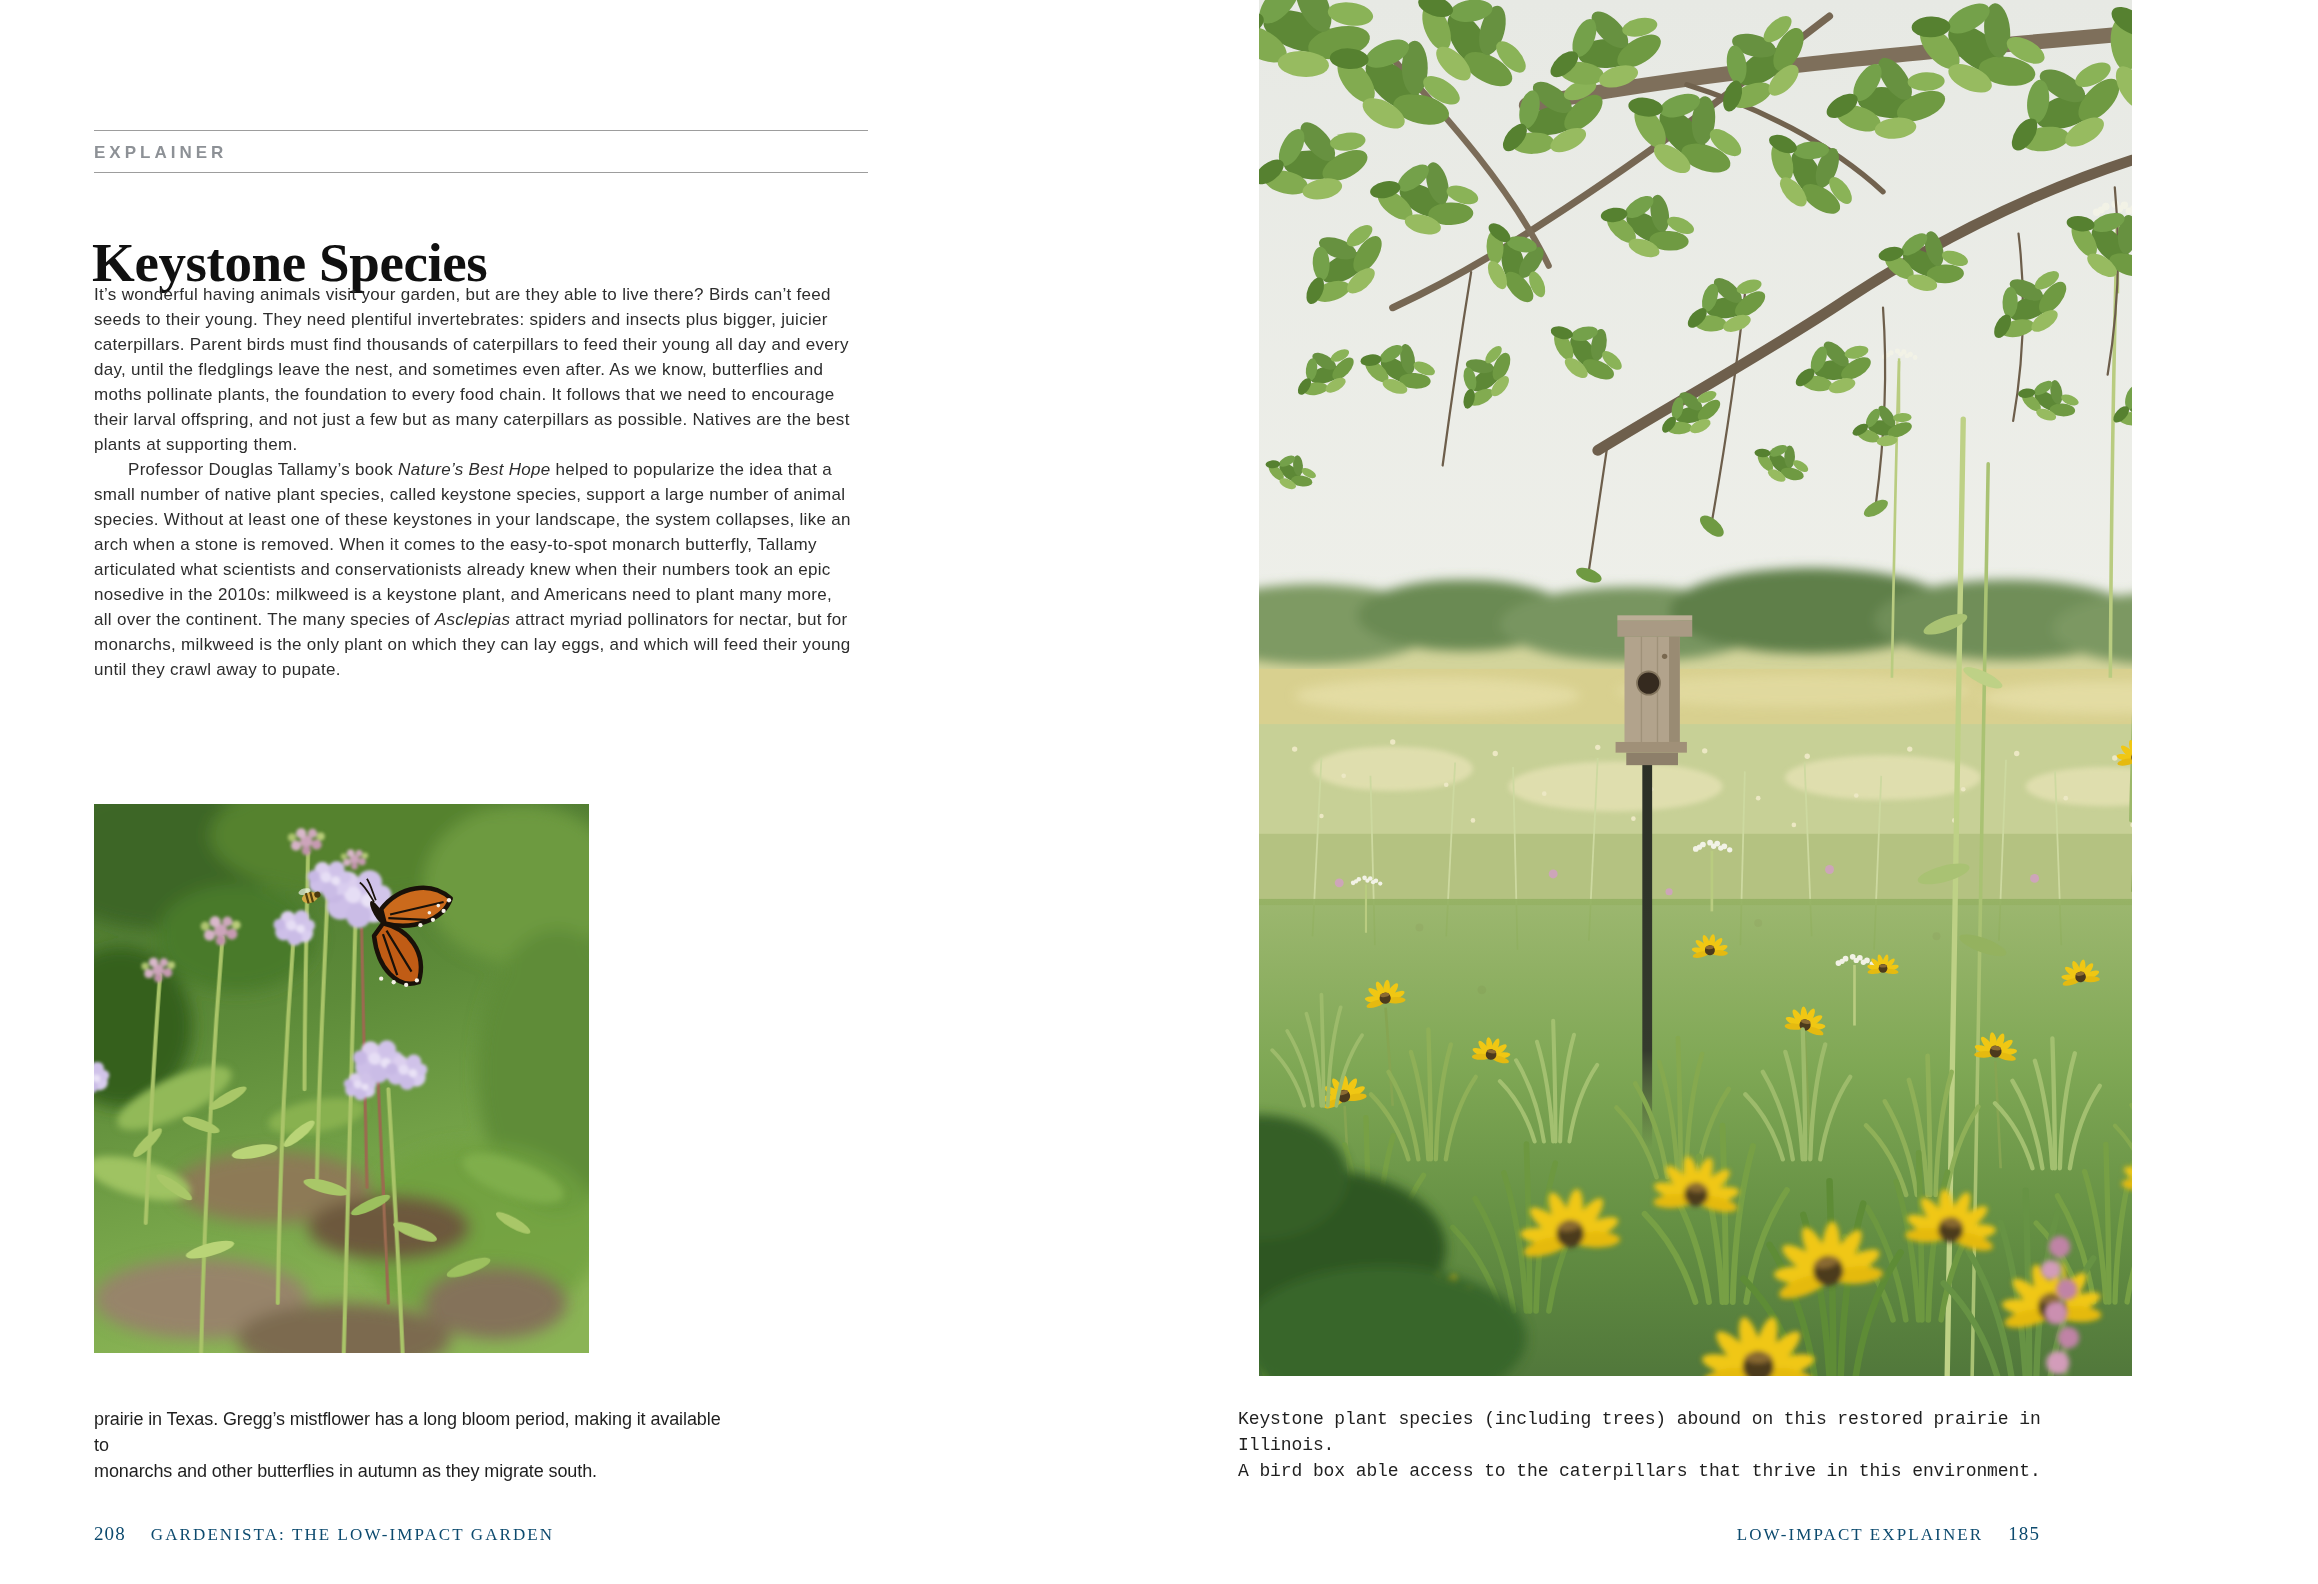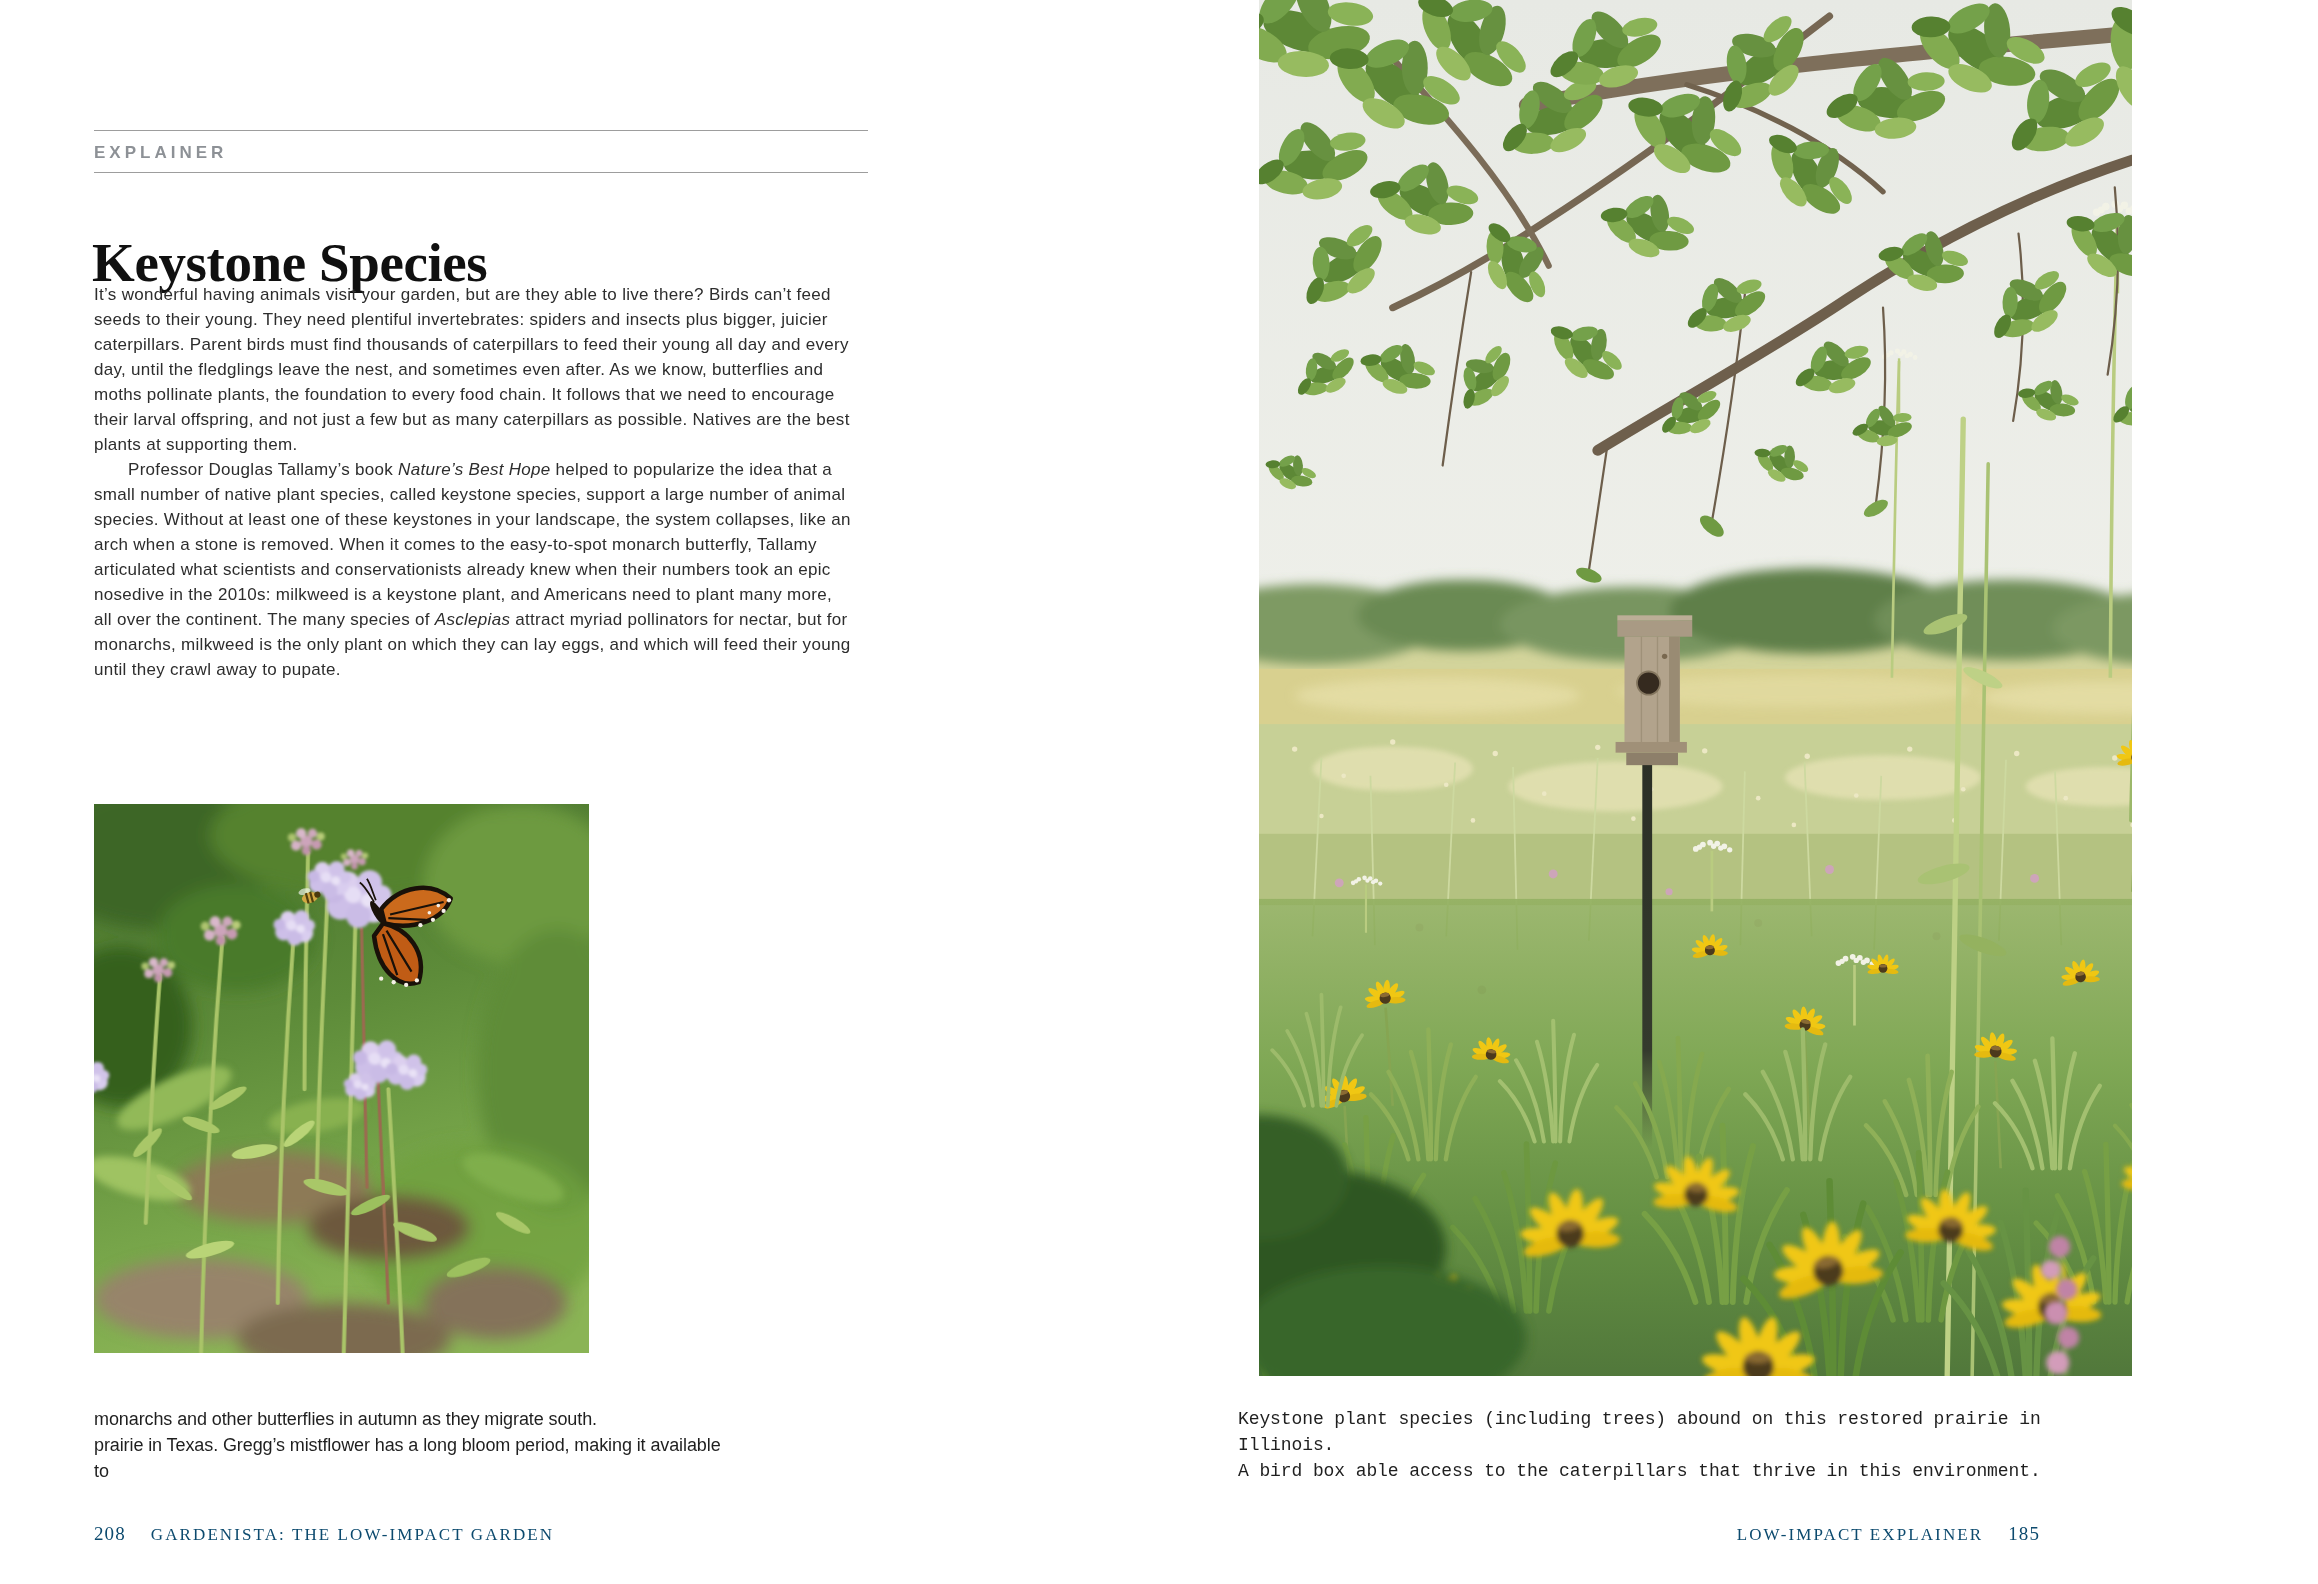--- a/index.html
+++ b/index.html
@@ -188,22 +188,22 @@
               <circle cx="74" cy="14" r="2"></circle>
             <circle cx="64" cy="22" r="2"></circle>
           </g>
           <ellipse cx="6" cy="22" rx="4.5" ry="15" fill="#191109" transform="rotate(-30 6 22)"></ellipse>
           <path d="M2,10 C-4,0 -8,-8 -14,-12 M4,8 C0,-2 -2,-10 -6,-16" stroke="#191109" stroke-width="2" fill="none"></path>
         </g>
       </svg>
     </div>
 
     <div class="caption caption-left">
+      <div>prairie in Texas. Gregg’s mistflower has a long bloom period, making it available to</div>
       <div>monarchs and other butterflies in autumn as they migrate south.</div>
-      <div>prairie in Texas. Gregg’s mistflower has a long bloom period, making it available to</div>
     </div>
 
     <div class="footer footer-left">
       <span class="pagenum">208</span><span>GARDENISTA: THE LOW-IMPACT GARDEN</span>
     </div>
   </div>
 
   <div>
 
     <div class="photo-right" role="img" aria-label="A restored prairie in Illinois with an oak branch overhead, yellow coneflowers, and a wooden bird box on a dark pole">

